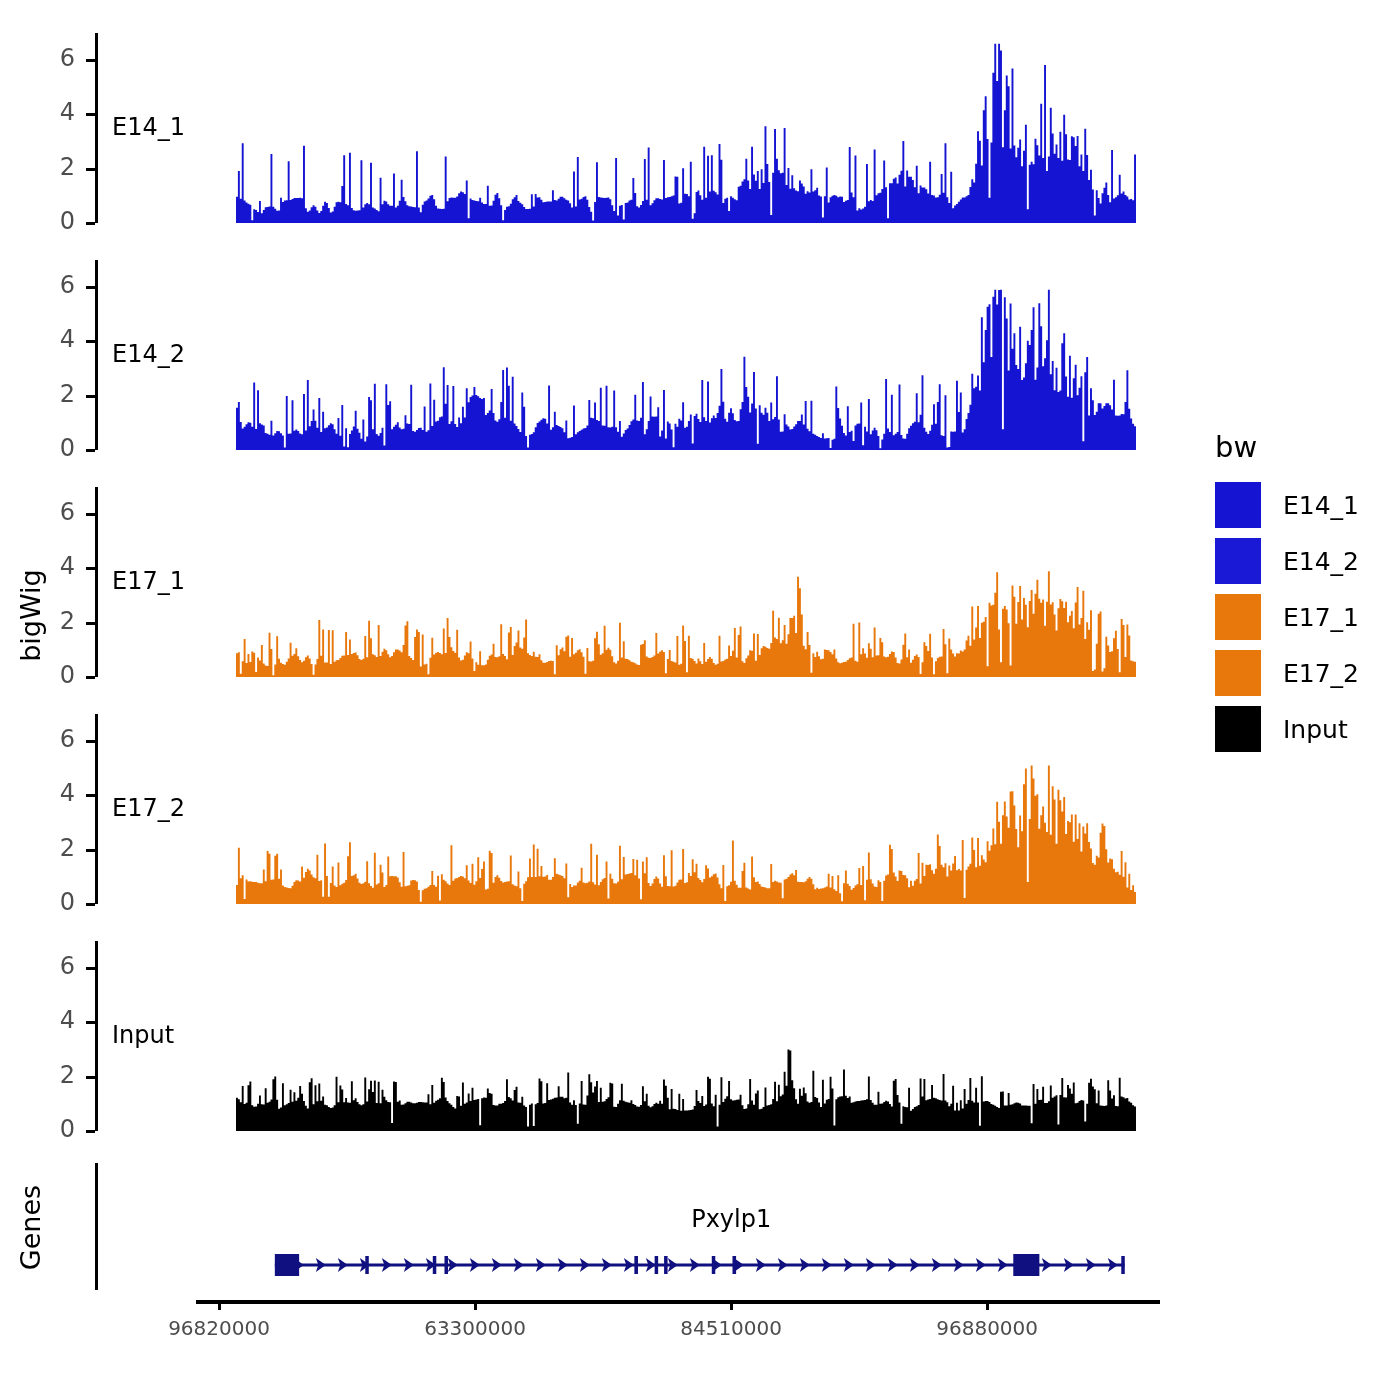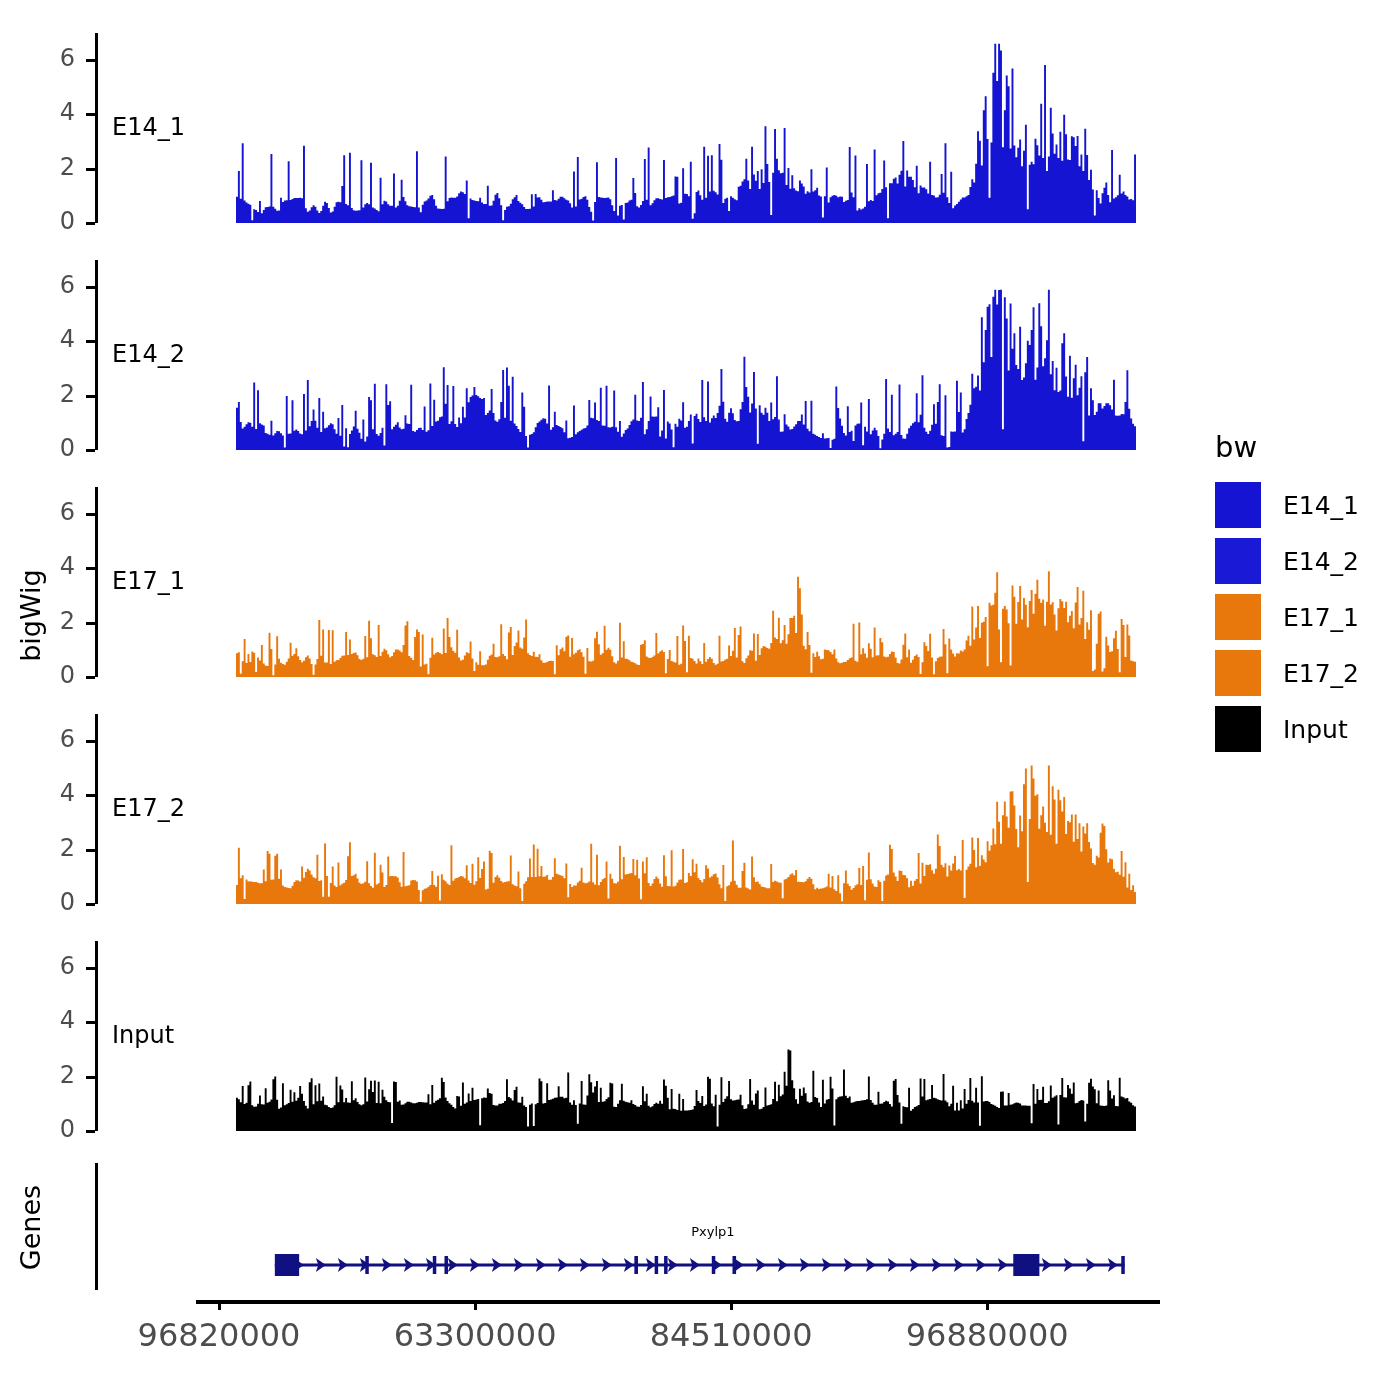--- a/index.html
+++ b/index.html
@@ -20,31 +20,31 @@
     white-space:nowrap;
   }
   .plab{position:absolute;font-size:24px;color:#000;white-space:nowrap;}
 
   .track{position:absolute;overflow:hidden;}
   .track svg{display:block;}
 
   
   .xaxis-line{position:absolute;background:#000;height:4px;}
   .xtick{position:absolute;background:#000;width:3px;height:10px;}
-  .xticklab{position:absolute;font-size:32px;color:#4d4d4d;white-space:nowrap;text-align:center;}
+  .xticklab{position:absolute;font-size:20px;color:#4d4d4d;white-space:nowrap;text-align:center;}
 
   
   .legend{position:absolute;}
   .legend-title{position:absolute;font-size:29px;color:#000;white-space:nowrap;}
   .legend-row{position:absolute;display:flex;align-items:center;}
   .legend-swatch{width:46px;height:46px;display:block;}
   .legend-label{font-size:25px;color:#000;margin-left:22px;white-space:nowrap;}
 
   
-  .gene-label{position:absolute;font-size:13px;color:#000;white-space:nowrap;margin-top:19px;}
+  .gene-label{position:absolute;font-size:24px;color:#000;white-space:nowrap;}
   .gene-svg{position:absolute;}
 </style>
 </head>
 <body>
 
 <div id="root">
 
   <div class="axis-title rot" id="ytitle-bigwig" style="left: -30px; top: 600px; width: 120px; text-align: center;">bigWig</div>
   <div class="axis-title rot" id="ytitle-genes" style="left: -25px; top: 1212px; width: 110px; text-align: center;">Genes</div>
 

